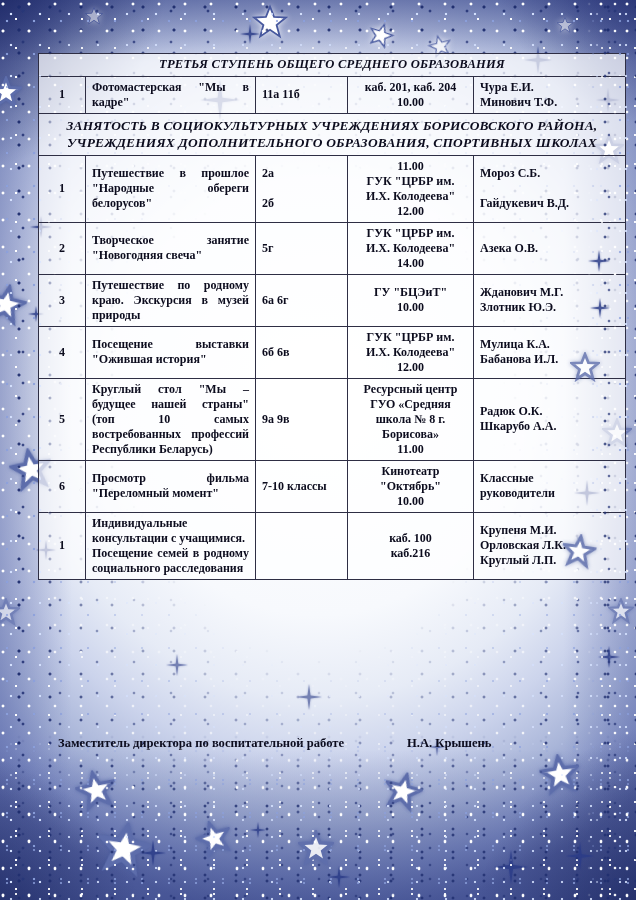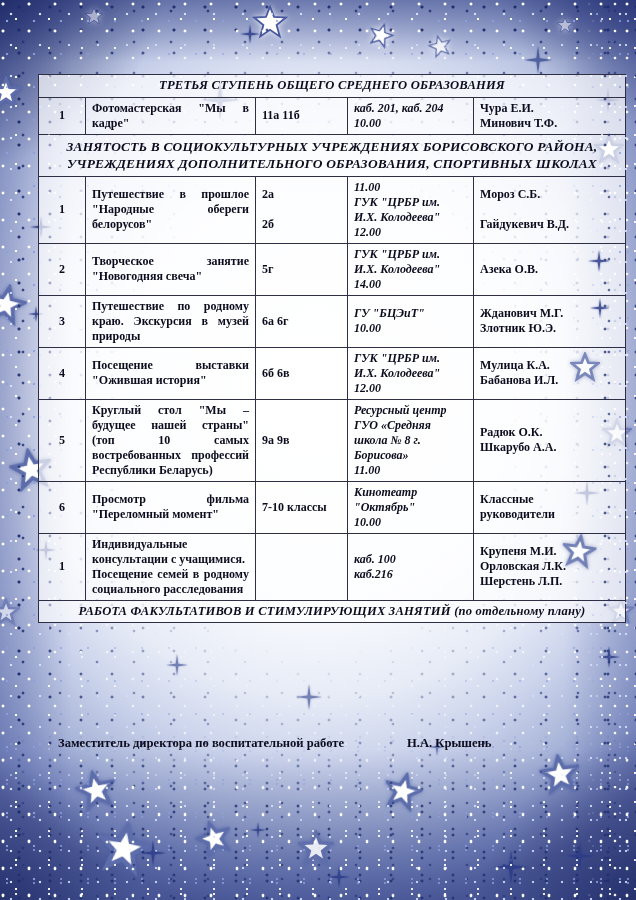--- a/index.html
+++ b/index.html
@@ -45,36 +45,36 @@
   .overlay-bottom{left:0;bottom:0;width:100%;height:170px;
     -webkit-mask-image:linear-gradient(to top,#000 55%,transparent);mask-image:linear-gradient(to top,#000 55%,transparent);}
   
   .star{position:absolute;overflow:visible;z-index:2;}
   .star.front{z-index:6;}
   .star.outline{fill:#ffffff;stroke:#5d6dab;stroke-width:2.2;filter:drop-shadow(0 0 2px rgba(60,80,150,.55));}
   .star.solid{fill:#ffffff;stroke:#47589e;stroke-width:1.2;filter:drop-shadow(0 0 3px rgba(255,255,255,.8));}
   .star.spark{fill:#2b3c88;stroke:none;opacity:.85;filter:drop-shadow(0 0 1px rgba(43,60,136,.6));}
   
   .doc-table{
-    position:absolute;left:38px;top:74px;width:587px;z-index:3;
+    position:absolute;left:38px;top:53px;width:587px;z-index:3;
     border-collapse:collapse;table-layout:fixed;
     font-weight:bold;font-size:12px;line-height:1.25;color:#0c0c1e;
   }
   .doc-table td{
     border:1px solid #2e2e44;padding:3px 6px;
     background:rgba(255,255,255,.68);vertical-align:middle;
   }
   .doc-table tr.sec td{
     font-style:italic;text-align:center;font-size:12.6px;padding:3px 4px;letter-spacing:.2px;
   }
   .doc-table tr.sec.big td{font-size:13.4px;line-height:1.3;}
   td.num{text-align:center;padding:3px 2px;}
   td.act{text-align:justify;white-space:pre-line;}
   td.cls{text-align:left;white-space:pre-line;}
-  td.loc{white-space:pre-line;font-style:italic;}
+  td.loc{text-align:center;white-space:pre-line;}
   td.tch{text-align:left;white-space:pre-line;margin-left:42px;}
   
   .footer{position:absolute;top:736px;left:0;width:636px;height:22px;z-index:3;
     font-weight:bold;font-size:12.6px;color:#0c0c1e;}
   .footer .role{position:absolute;left:58px;top:0;}
   .footer .name{position:absolute;left:407px;top:0;}
 </style>
 </head>
 <body>
 
@@ -303,24 +303,21 @@
       </tr>
       <tr>
         <td class="num">1</td>
         <td class="act">Индивидуальные консультации с учащимися.
 Посещение семей в родному социального расследования</td>
         <td class="cls"></td>
         <td class="loc">каб. 100
 каб.216</td>
         <td class="tch">Крупеня М.И.
 Орловская Л.К.
-Шерстень Л.П.</td>
-      </tr>
-      <tr class="sec">
-        <td colspan="5">РАБОТА ФАКУЛЬТАТИВОВ И СТИМУЛИРУЮЩИХ ЗАНЯТИЙ (по отдельному плану)</td>
+Круглый Л.П.</td>
       </tr>
     </tbody>
   </table>
 
   <div class="footer">
     <span class="role">Заместитель директора по воспитательной работе</span>
     <span class="name">Н.А. Крышень</span>
   </div>
 
   <div class="overlay-band overlay-top"></div>

